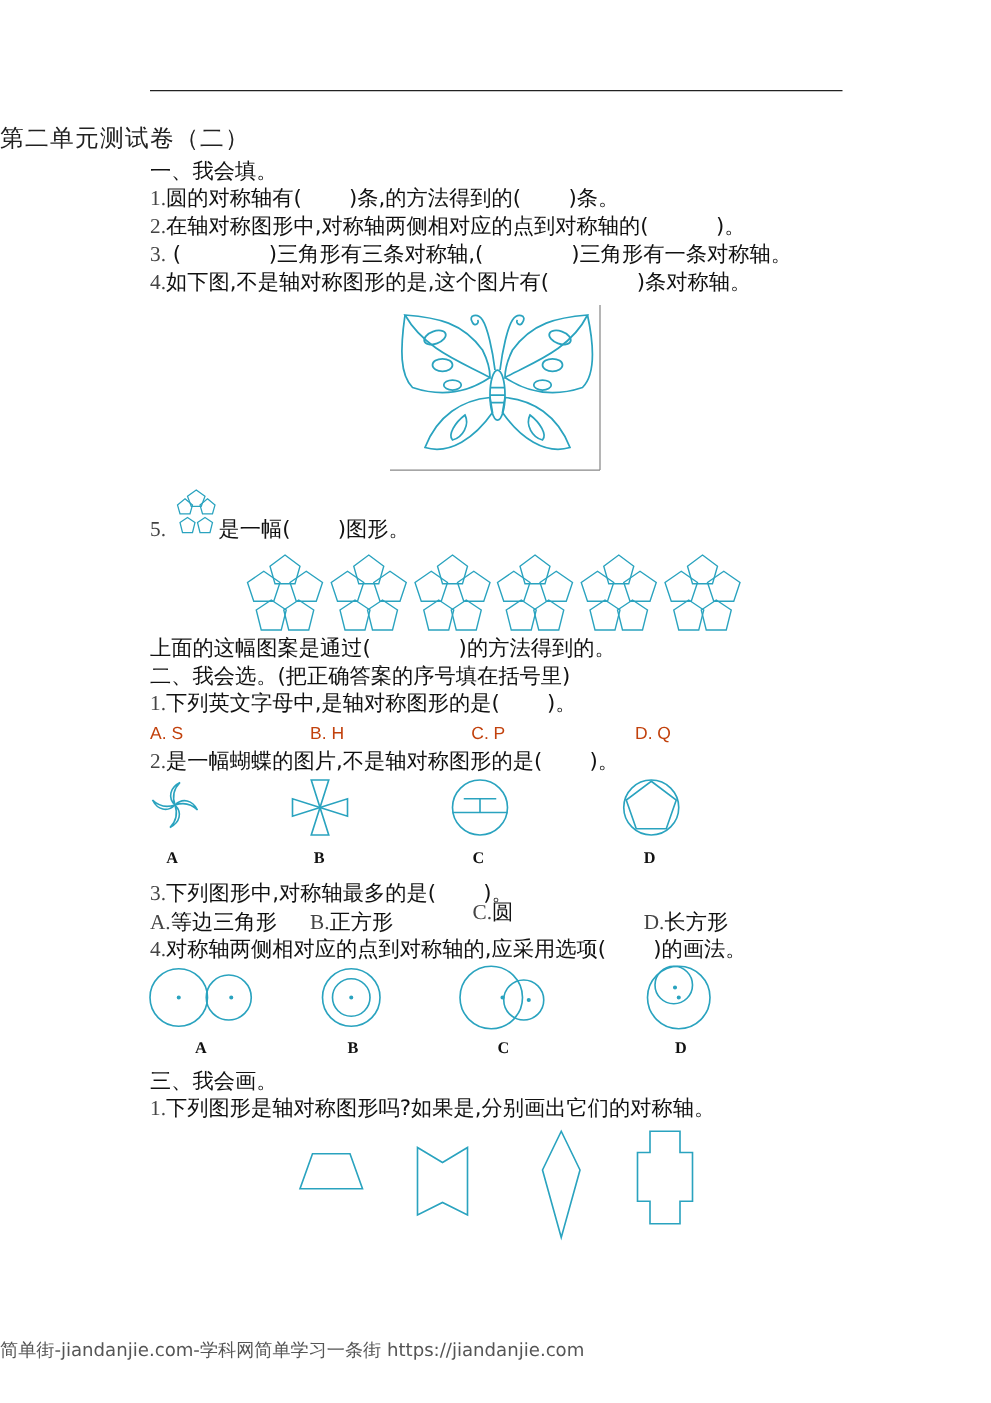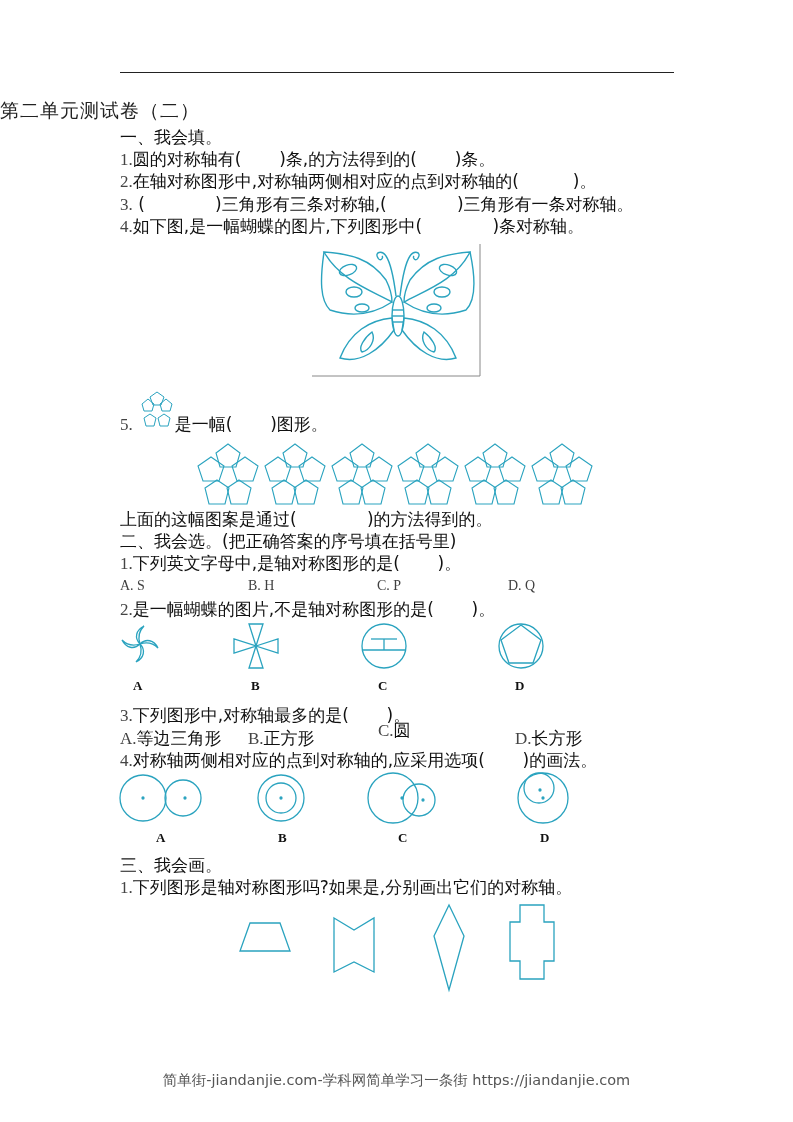--- a/index.html
+++ b/index.html
@@ -4,36 +4,36 @@
   <style>
     html, body { margin: 0; padding: 0; background: #ffffff; }
     body { width: 793px; height: 1122px; position: relative; overflow: hidden;
       font-family: "DejaVu Sans", "Liberation Sans", sans-serif; color: #111; }
     .abs { position: absolute; }
     .rule { left: 120px; top: 72px; width: 554px; height: 1px; background: #222; }
     .title { left: 0; width: 793px; top: 98px; 
       font-family: "DejaVu Serif", "Liberation Serif", serif; font-size: 19px; color: #222; letter-spacing: 1px; }
     .line { left: 120px; font-size: 17px; line-height: 18px; white-space: pre; color: #111; }
     .num { font-family: "Liberation Serif", "DejaVu Serif", serif; color: #444; }
-    .opt { font-family: Liberation Serif, serif; color: #404040; font-size: 14px; }
+    .opt { font-family: Liberation Sans, sans-serif; color: #c2410c; font-size: 14px; }
     .lbl { font-family: "Liberation Serif", "DejaVu Serif", serif; font-weight: bold; font-size: 13px; color: #111; }
     svg .s { fill: none; stroke: #2aa3bf; stroke-width: 1.4; }
-    .footer { left: 0; width: 793px; top: 1071px; text-align: center; font-size: 14.5px; color: #555; }
+    .footer { left: 0; width: 793px; top: 1071px; text-align: left; font-size: 14.5px; color: #555; }
   </style>
 </head>
 <body>
 
 <div class="abs rule"></div>
 <div class="abs title">第二单元测试卷（二）</div>
 
 <div class="abs line" style="top:128px">一、我会填。</div>
 <div class="abs line" style="top:150px"><span class="num">1.</span><span>圆的对称轴有(       )条,的方法得到的(       )条。</span></div>
 <div class="abs line" style="top:172px"><span class="num">2.</span><span>在轴对称图形中,对称轴两侧相对应的点到对称轴的(          )。</span></div>
 <div class="abs line" style="top:195px"><span class="num">3.</span><span> (             )三角形有三条对称轴,(             )三角形有一条对称轴。</span></div>
-<div class="abs line" style="top:217px"><span class="num">4.</span><span>如下图,是一幅蝴蝶的图片,下列图形中(             )条对称轴。</span></div>
+<div class="abs line" style="top:217px"><span class="num">4.</span><span>如下图,不是轴对称图形的是,这个图片有(             )条对称轴。</span></div>
 
 <svg class="abs" style="left:310px;top:240px" width="175" height="140">
   <line x1="170" y1="4" x2="170" y2="136" stroke="#888" stroke-width="1"></line>
   <line x1="2" y1="136" x2="170" y2="136" stroke="#888" stroke-width="1"></line>
   <g class="s" fill="none" stroke="#2aa3bf" stroke-width="1.6">
     <path d="M86,56 C84,40 80,22 76,16 C72,10 64,12 68,18 C70,22 74,18 72,16"></path>
     <path d="M90,56 C92,40 96,22 100,16 C104,10 112,12 108,18 C106,22 102,18 104,16"></path>
     <path d="M82,62 C60,50 30,40 14,12 C40,14 60,18 76,40 C80,48 82,56 82,62 Z"></path>
     <path d="M82,62 C70,70 50,80 20,70 C10,60 10,40 14,12"></path>
     <path d="M94,62 C116,50 146,40 160,12 C136,14 116,18 100,40 C96,48 94,56 94,62 Z"></path>

